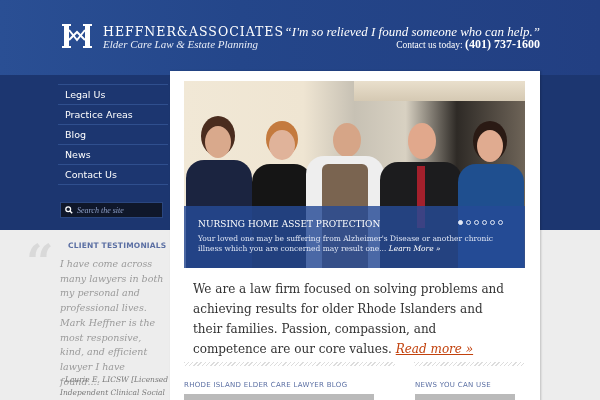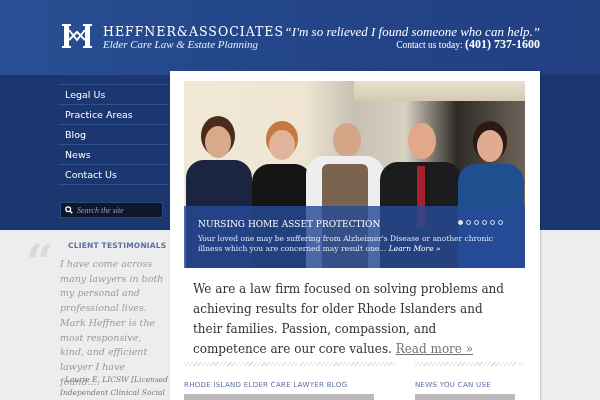--- a/index.html
+++ b/index.html
@@ -126,21 +126,21 @@
   }
   .dot {
     width: 5px; height: 5px; border-radius: 50%; border: 1px solid #e1e7f5; cursor: pointer;
   }
   .dot.active { background: #e1e7f5; }
 
   .intro {
     position: absolute; left: 23px; top: 208px; width: 320px;
     color: #333; font-family: "DejaVu Serif", serif; font-size: 12px; line-height: 20px;
   }
-  .intro a { color: #737373; text-decoration: underline; }
+  .intro a { color: #c2410c; font-style: italic; text-decoration: underline; }
 
   .divider {
     position: absolute; top: 291px; height: 4px;
     background: repeating-linear-gradient(135deg, #ddd 0 1px, transparent 1px 3px);
   }
   .section-title {
     position: absolute; top: 310px;
     color: #5b6fa3; font-family: "DejaVu Sans", sans-serif; font-size: 7px; letter-spacing: 0.3px;
   }
   .cutoff {

